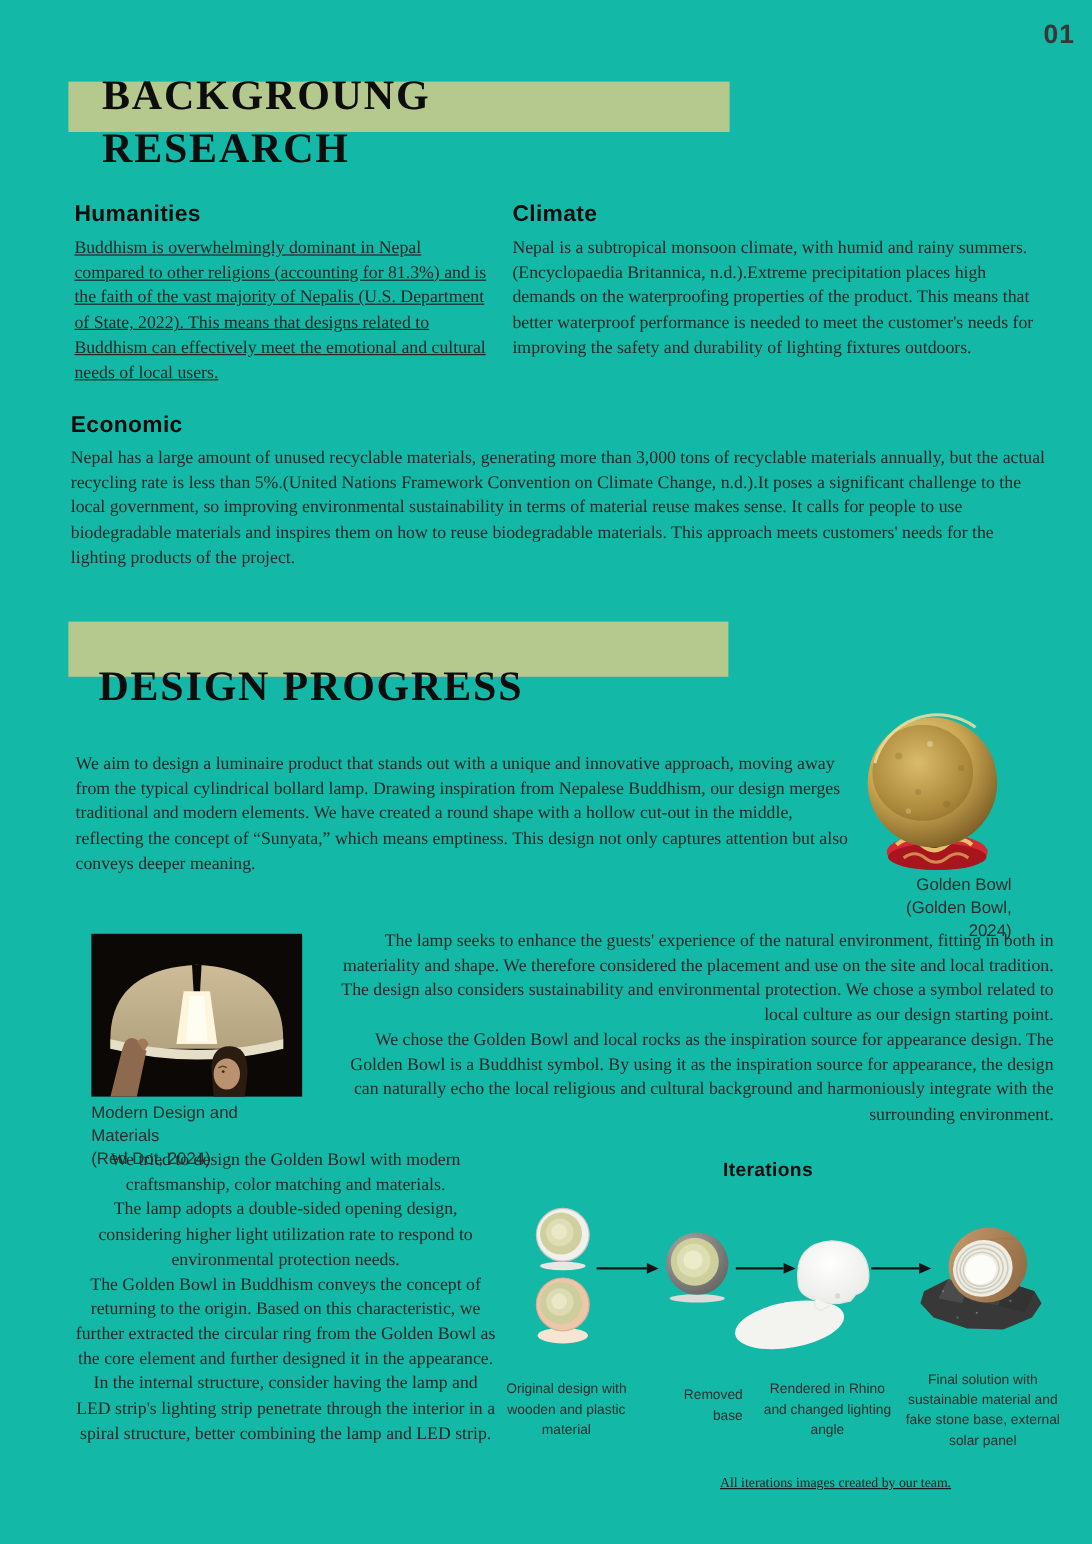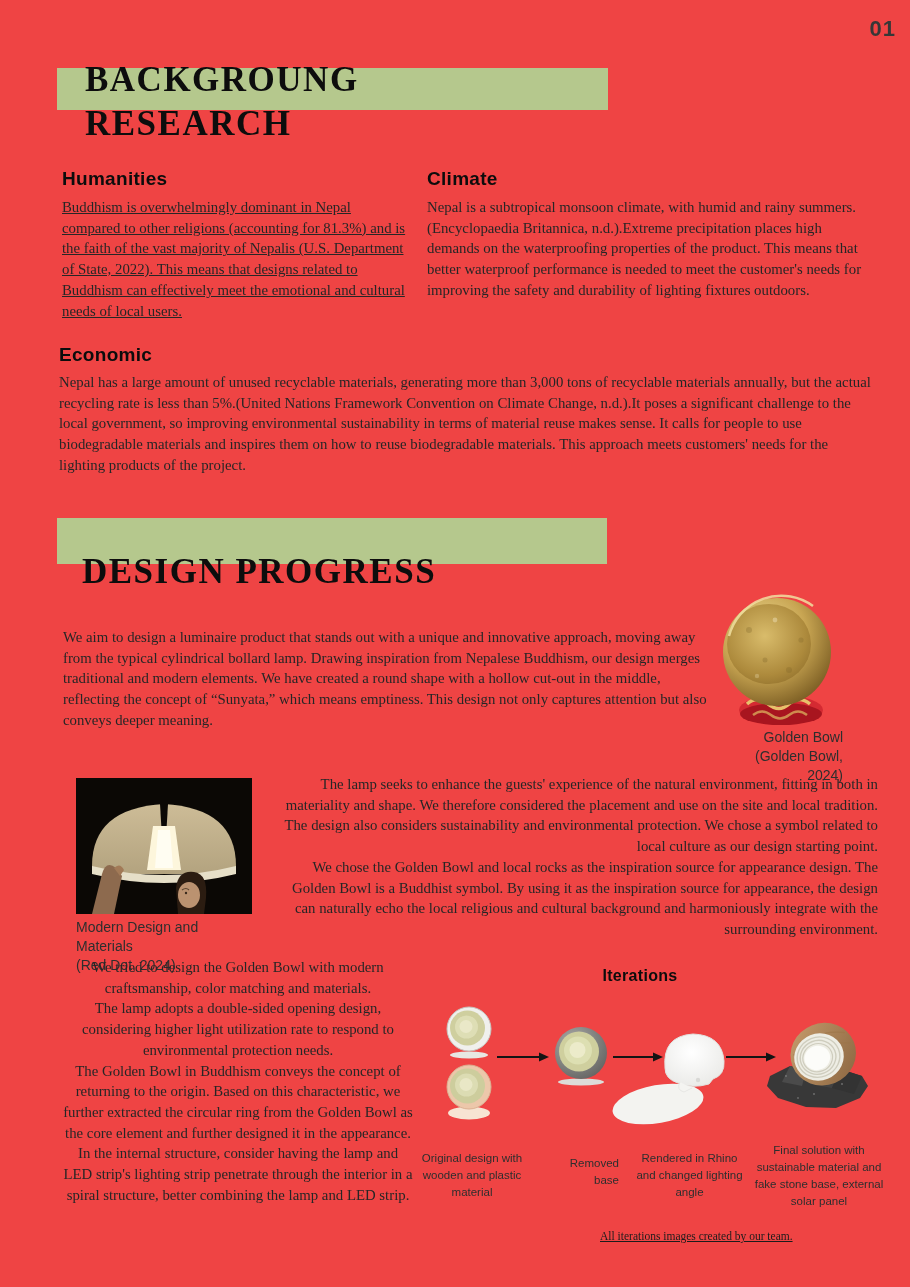--- a/index.html
+++ b/index.html
@@ -1,19 +1,19 @@
 <!DOCTYPE html>
 <html><head>
 <meta charset="utf-8">
 <style>
   html,body{margin:0;padding:0;}
   .page{
     position:relative;
     width:910px;height:1287px;
-    background:#ef4444;
+    background:#14b8a6;
     font-family:"Liberation Serif","DejaVu Serif",serif;
     color:#262626;
     overflow:hidden;
   }
   .abs{position:absolute;}
   .page-number{
     font-family:"Liberation Sans",sans-serif;
     font-weight:800;font-size:22px;color:#373737;letter-spacing:1px;
   }
   .big-title{

